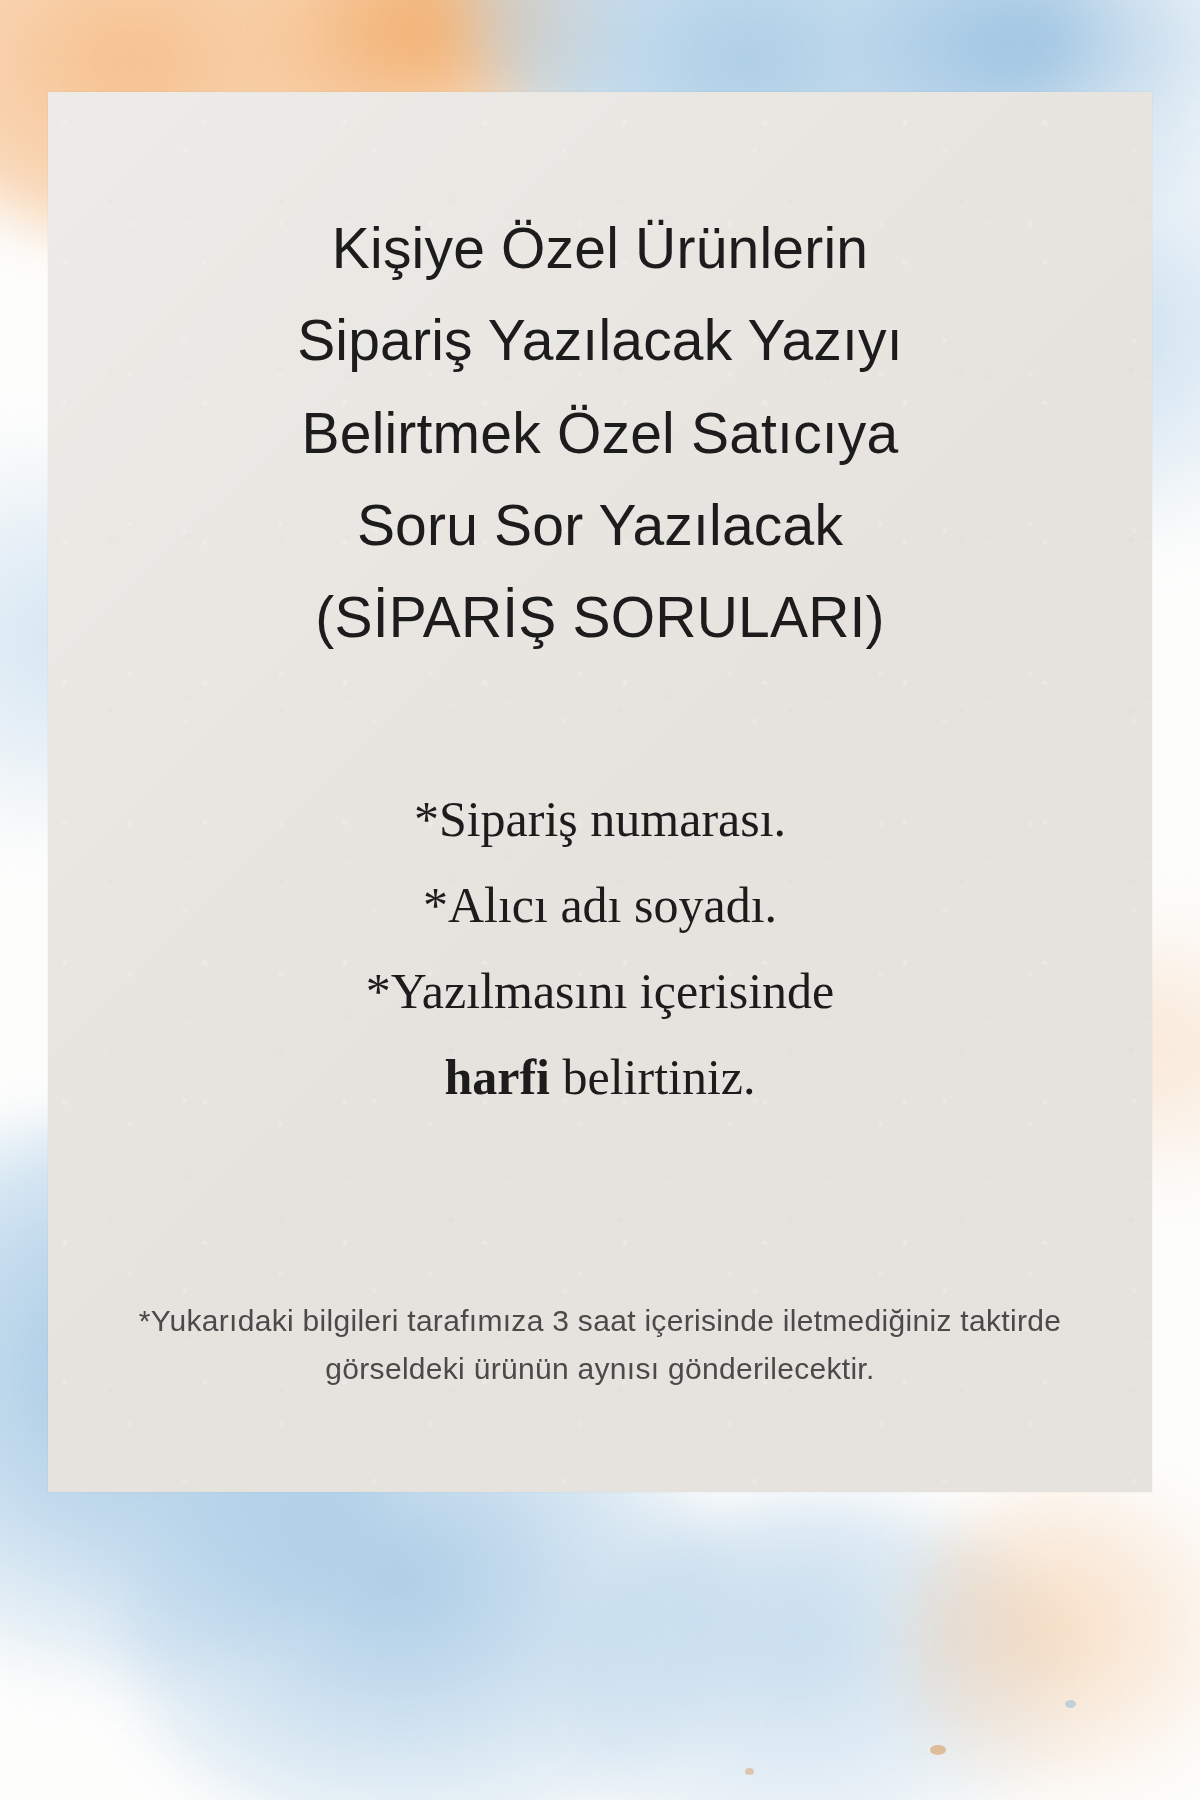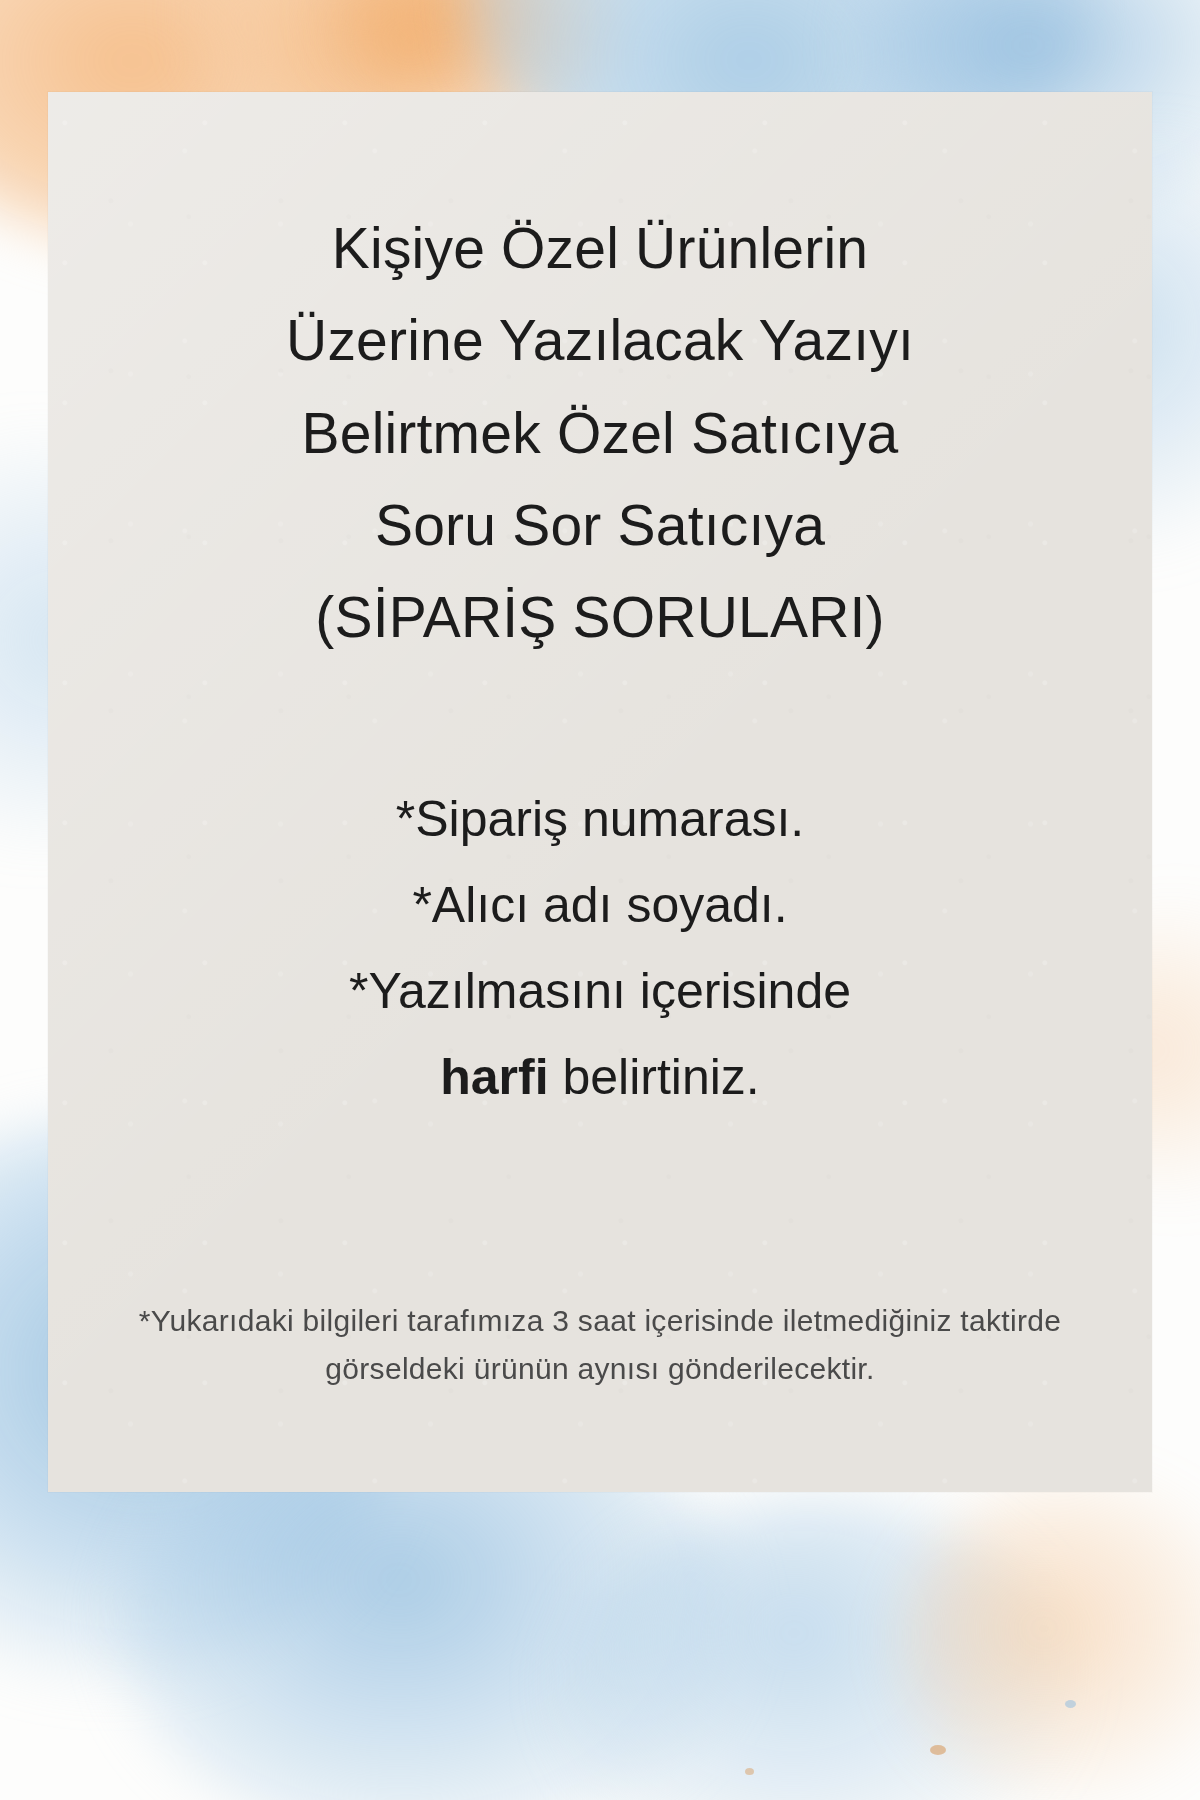--- a/index.html
+++ b/index.html
@@ -143,20 +143,21 @@
   .gap {
     height: 112px;
   }
 
   .details {
     color: #1c1c1c;
     font-size: 50px;
     line-height: 1.72;
     font-weight: 400;
     margin: 0;
+    font-family: Liberation Serif, serif;
   }
   .details .bold {
     font-weight: 700;
     text-align: center;
   }
 
   .footnote {
     position: absolute;
     left: 90px;
     right: 90px;
@@ -192,23 +193,23 @@
   <div class="speck" style="left:930px; top:1745px; width:16px; height:10px; background:rgba(214,150,86,0.55);"></div>
   <div class="speck" style="left:745px; top:1768px; width:9px; height:7px; background:rgba(214,150,86,0.45);"></div>
   <div class="speck" style="left:1065px; top:1700px; width:11px; height:8px; background:rgba(150,190,222,0.55);"></div>
   <div class="speck" style="left:60px; top:1055px; width:12px; height:9px; background:rgba(150,190,222,0.5);"></div>
 
   <div class="card">
     <div class="content">
 
       <div class="headline">
         <div>Kişiye Özel Ürünlerin</div>
-        <div>Üzerine Yazılacak Yazıyı</div>
+        <div>Sipariş Yazılacak Yazıyı</div>
         <div>Belirtmek Özel Satıcıya</div>
-        <div>Soru Sor Satıcıya</div>
+        <div>Soru Sor Yazılacak</div>
         <div>(SİPARİŞ SORULARI)</div>
       </div>
 
       <div class="gap"></div>
 
       <div class="details">
         <div>*Sipariş numarası.</div>
         <div>*Alıcı adı soyadı.</div>
         <div>*Yazılmasını içerisinde</div>
         <div>

